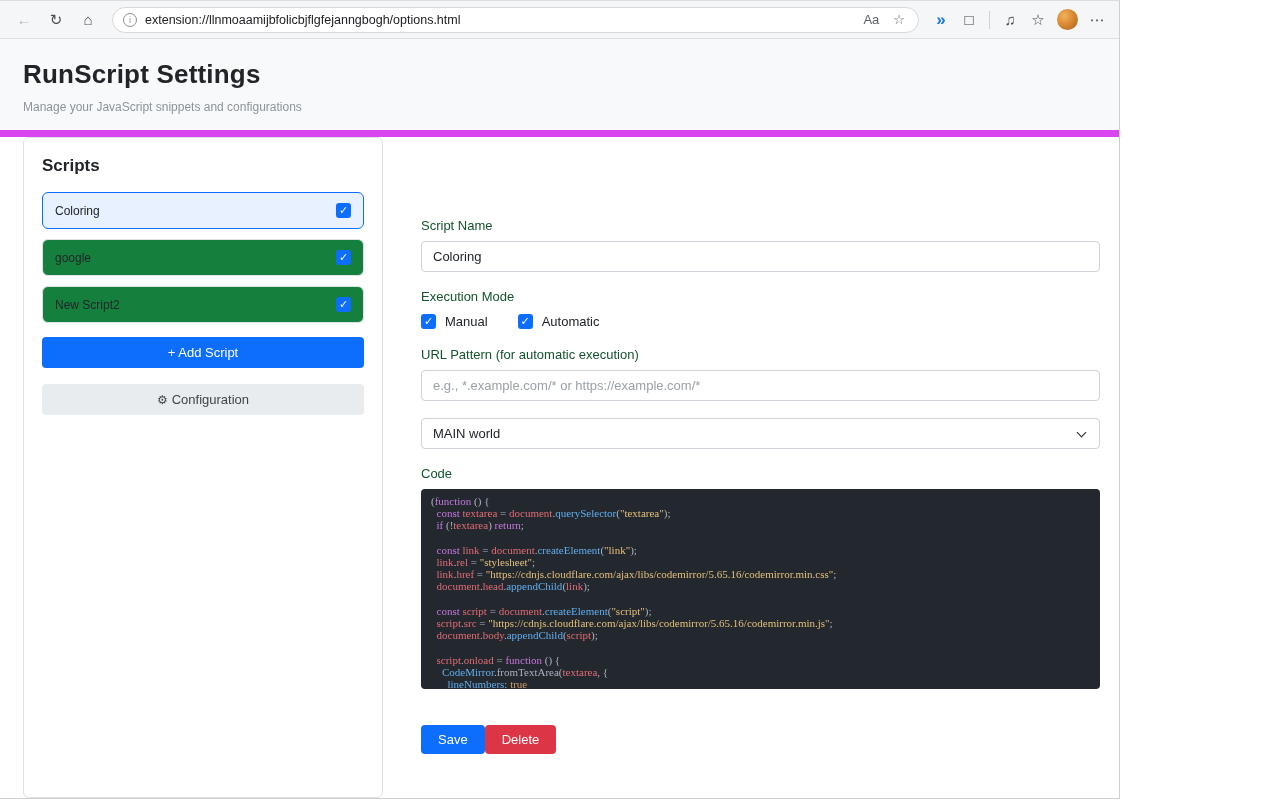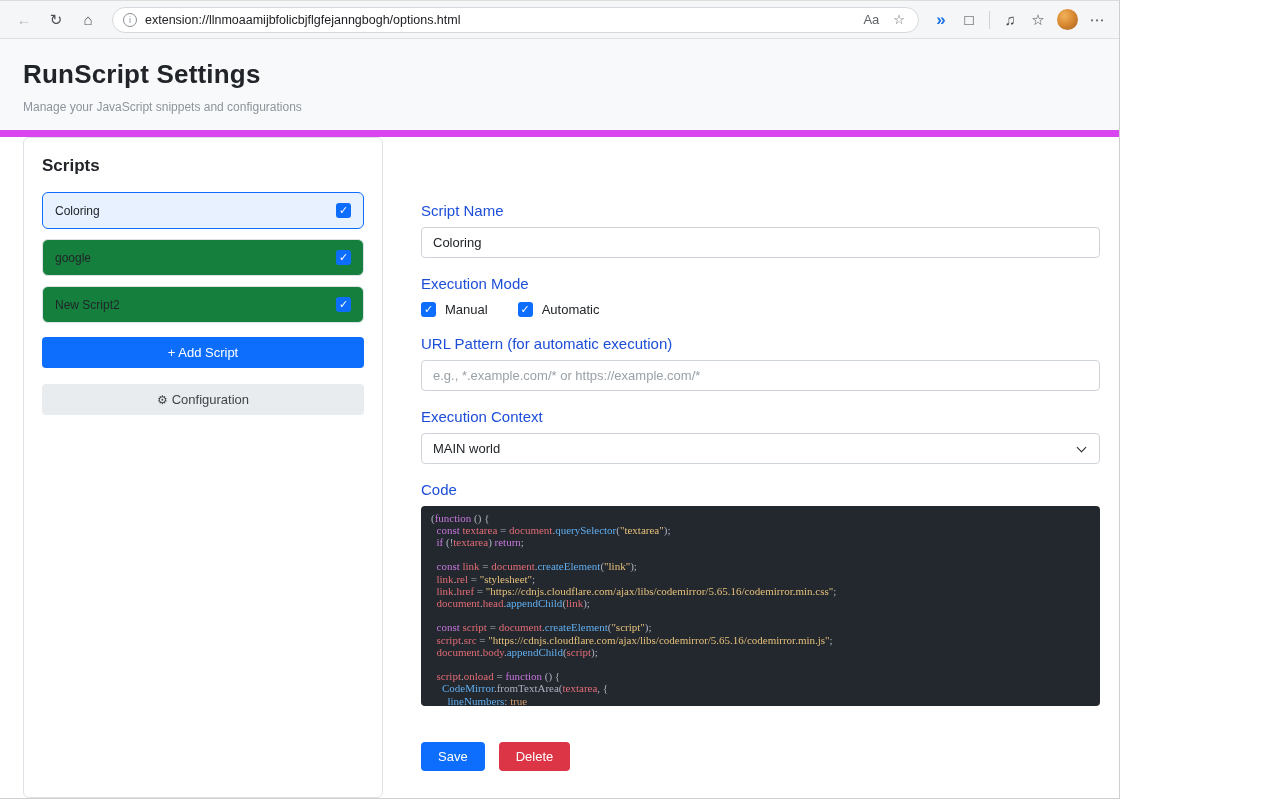--- a/index.html
+++ b/index.html
@@ -51,21 +51,21 @@
     flex:0 0 15px; cursor:pointer; }
   .btn { display:block; width:100%; border:none; border-radius:4px; font-size:13px;
     padding:8px 0; cursor:pointer; font-family:"Liberation Sans", sans-serif; }
   .btn.primary { background:var(--accent); color:#fff; margin-top:14px; }
   .btn.secondary { background:#e9ecef; color:#3f454b; margin-top:16px; }
   .btn.secondary .gear { font-size:12px; margin-right:4px; }
 
   
   .form { flex:1; padding:22px 19px 0 38px; min-width:0; }
   .fgroup { margin-bottom:17px; }
-  .flabel { display:block; font-size:15px; color:#1d4ed8; margin-bottom:8px;margin-top:15px; }
+  .flabel { display:block; font-size:13px; color:#14532d; margin-bottom:8px;margin-top:15px; }
   .tinput { width:100%; height:31px; border:1px solid #ced4da; border-radius:4px;
     padding:0 11px; font-size:13px; color:#212529; font-family:"Liberation Sans", sans-serif; background:#fff; }
   .tinput::placeholder { color:#9aa1a8; }
   .check-row { display:flex; align-items:center; gap:30px; padding:2px 0 1px; }
   .check-opt { display:flex; align-items:center; gap:9px; font-size:13px; color:#212529; cursor:pointer; }
   .select { position:relative; width:100%; height:31px; border:1px solid #ced4da; border-radius:4px;
     display:flex; align-items:center; padding:0 11px; font-size:13px; color:#212529; cursor:pointer; background:#fff; }
   .select .caret { position:absolute; right:14px; top:10px; width:7px; height:7px;
     border-right:1.6px solid #212529; border-bottom:1.6px solid #212529; transform:rotate(45deg); }
 
@@ -74,21 +74,21 @@
     padding:6px 10px; overflow:hidden; font-family:Liberation Serif, serif;
     font-size:11px; line-height:12.2px; color:var(--tok_plain); }
   .code-line { white-space:pre; min-height:12.2px; }
   .tok-p { color:var(--tok_plain); }
   .tok-k { color:var(--tok_keyword); }
   .tok-v { color:var(--tok_variable); }
   .tok-f { color:var(--tok_function);margin-top:8px; }
   .tok-s { color:var(--tok_string); }
   .tok-l { color:var(--tok_literal); }
 
-  .action-row { display:flex; gap:14px; margin-top:36px; }
+  .action-row { display:flex; margin-top:36px; }
   .action-btn { border:none; border-radius:4px; padding:7px 17px; font-size:13px; color:#fff;
     cursor:pointer; font-family:"Liberation Sans", sans-serif; }
   .action-btn.save { background:var(--accent); }
   .action-btn.delete { background:var(--danger); }
 </style>
 </head>
 <body>
 
 <div class="desktop">
   <div class="browser">
@@ -172,21 +172,20 @@
                 </span>
               </div>
           </div>
 
           <div class="fgroup">
             <label class="flabel">URL Pattern (for automatic execution)</label>
             <input class="tinput" type="text" placeholder="e.g., *.example.com/* or https://example.com/*" style="">
           </div>
 
           <div class="fgroup">
-            <label class="flabel">Execution Context</label>
             <div class="select">
               <span>MAIN world</span>
               <span class="caret"></span>
             </div>
           </div>
 
           <div class="fgroup">
             <label class="flabel">Code</label>
             <div class="code-editor" id="code-editor">
                 <div class="code-line"><span class="tok-p">(</span><span class="tok-k">function</span><span class="tok-p"> () {</span></div>

